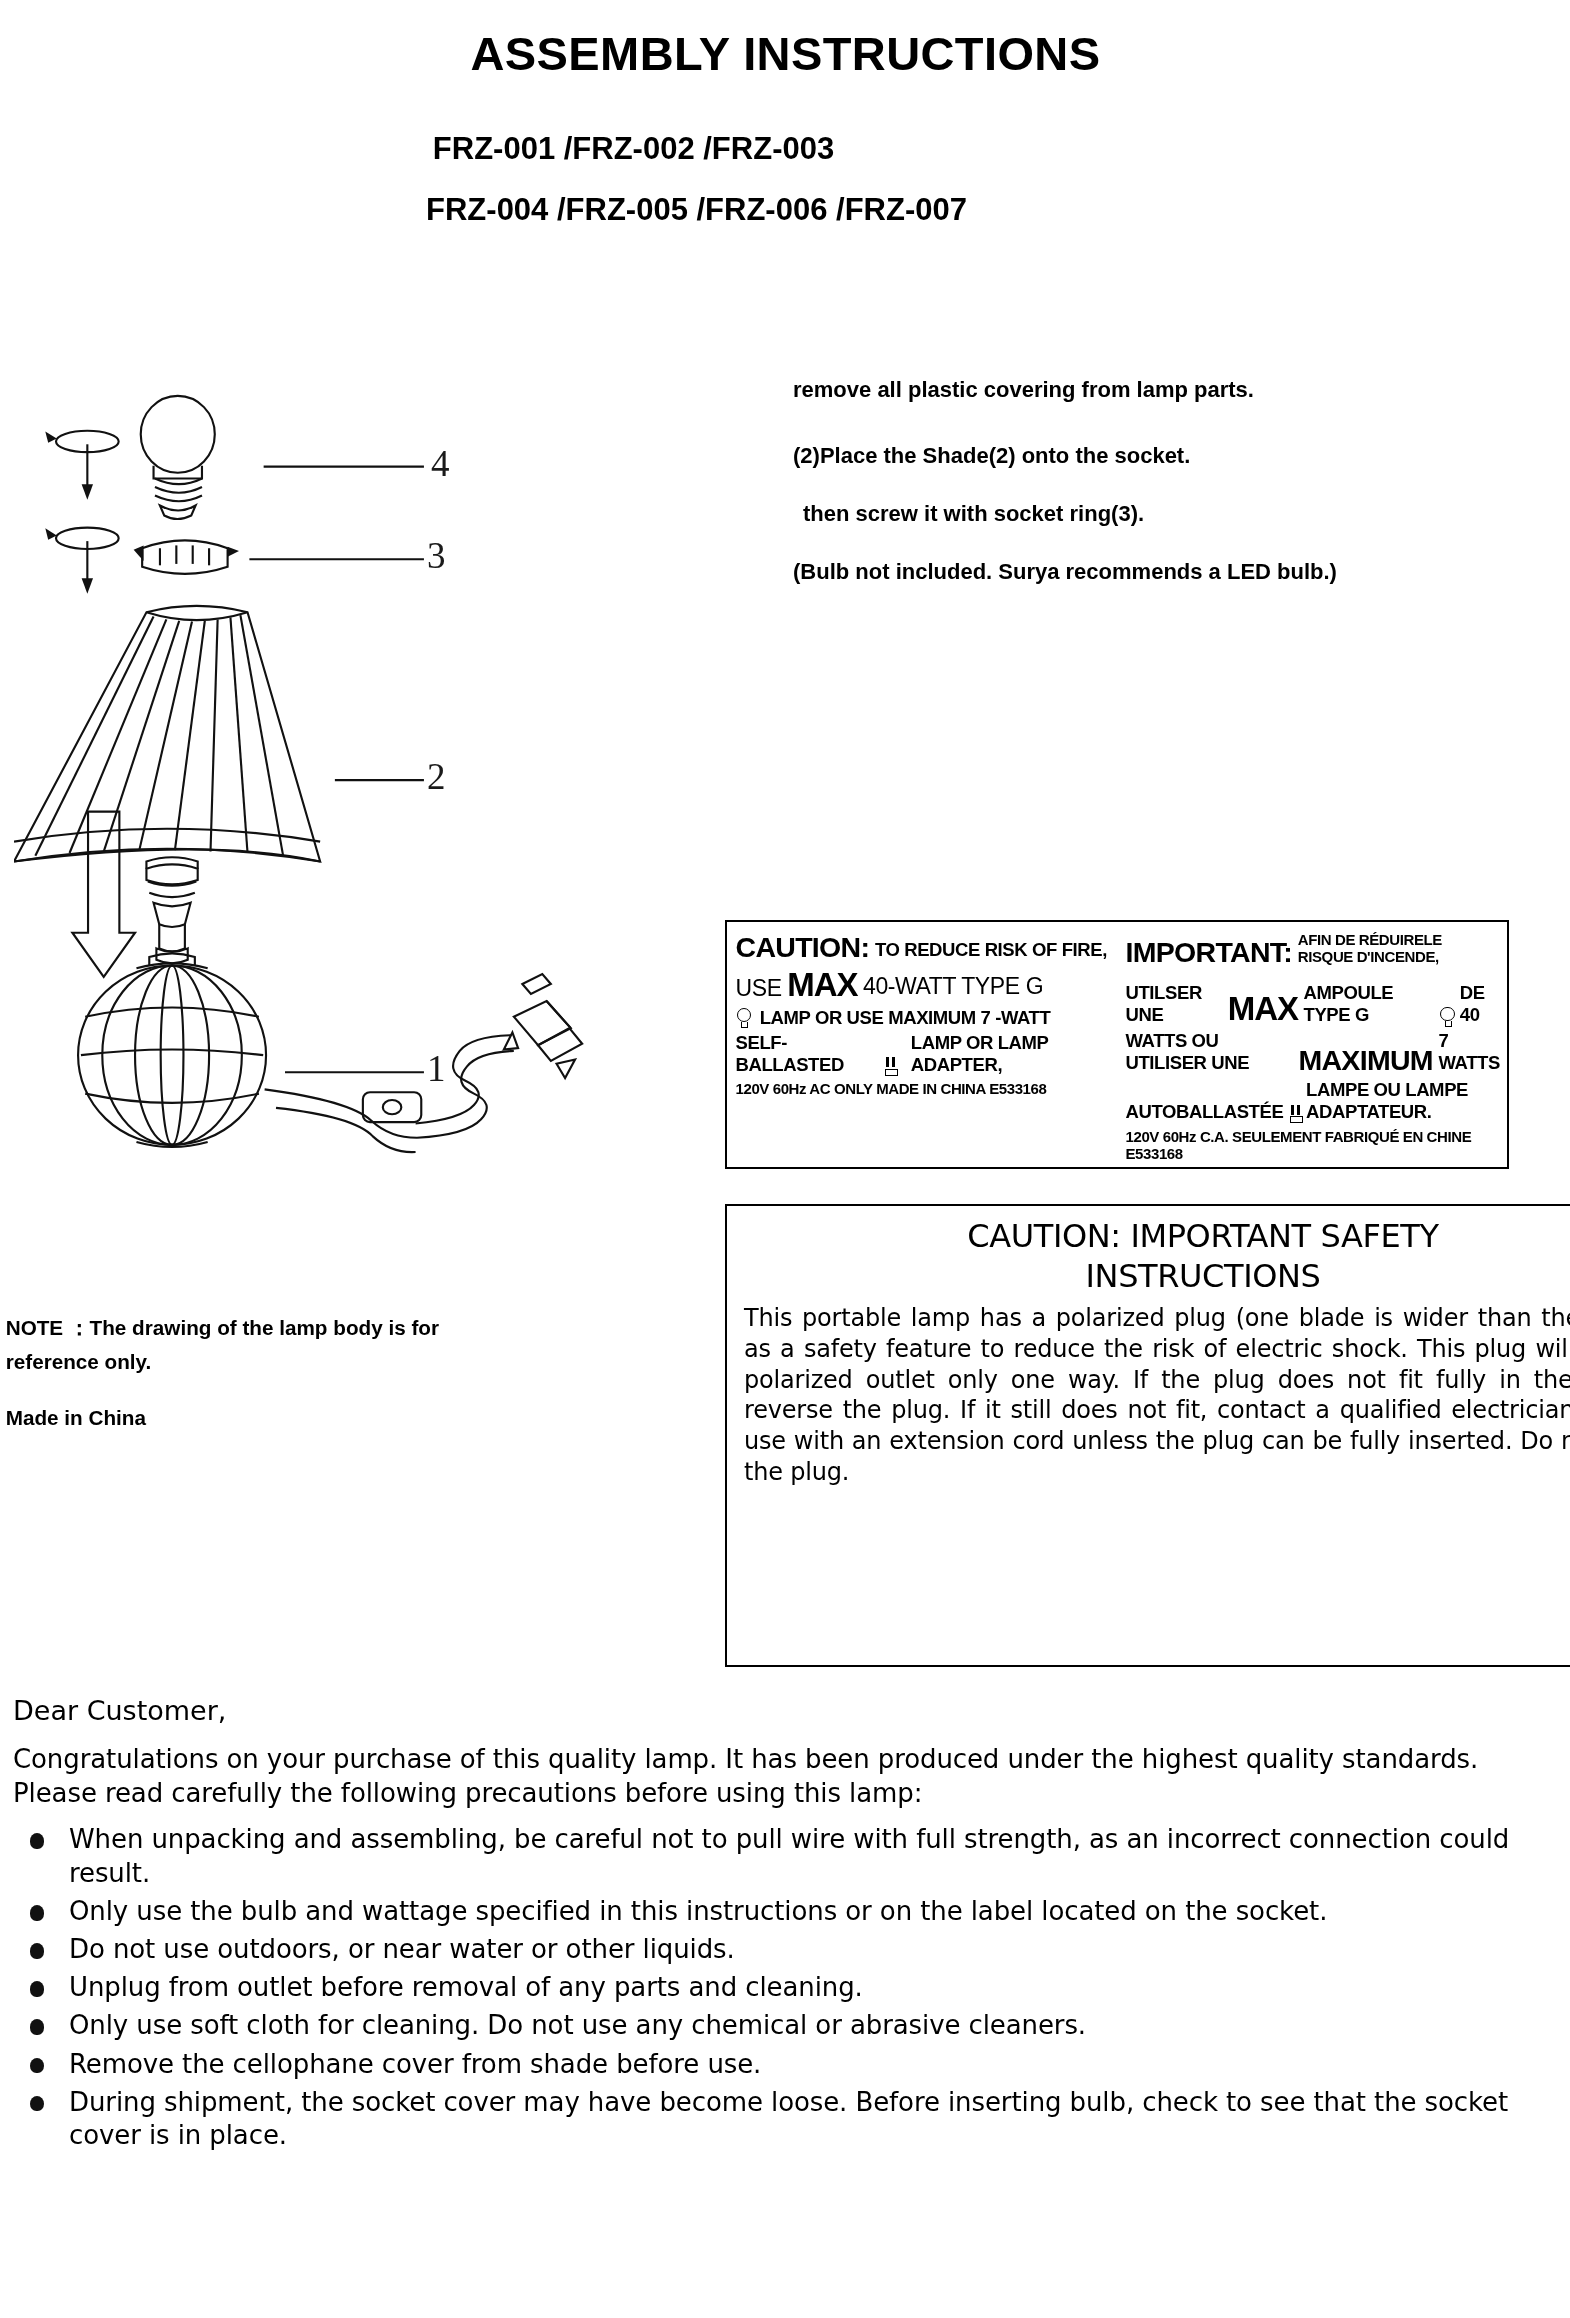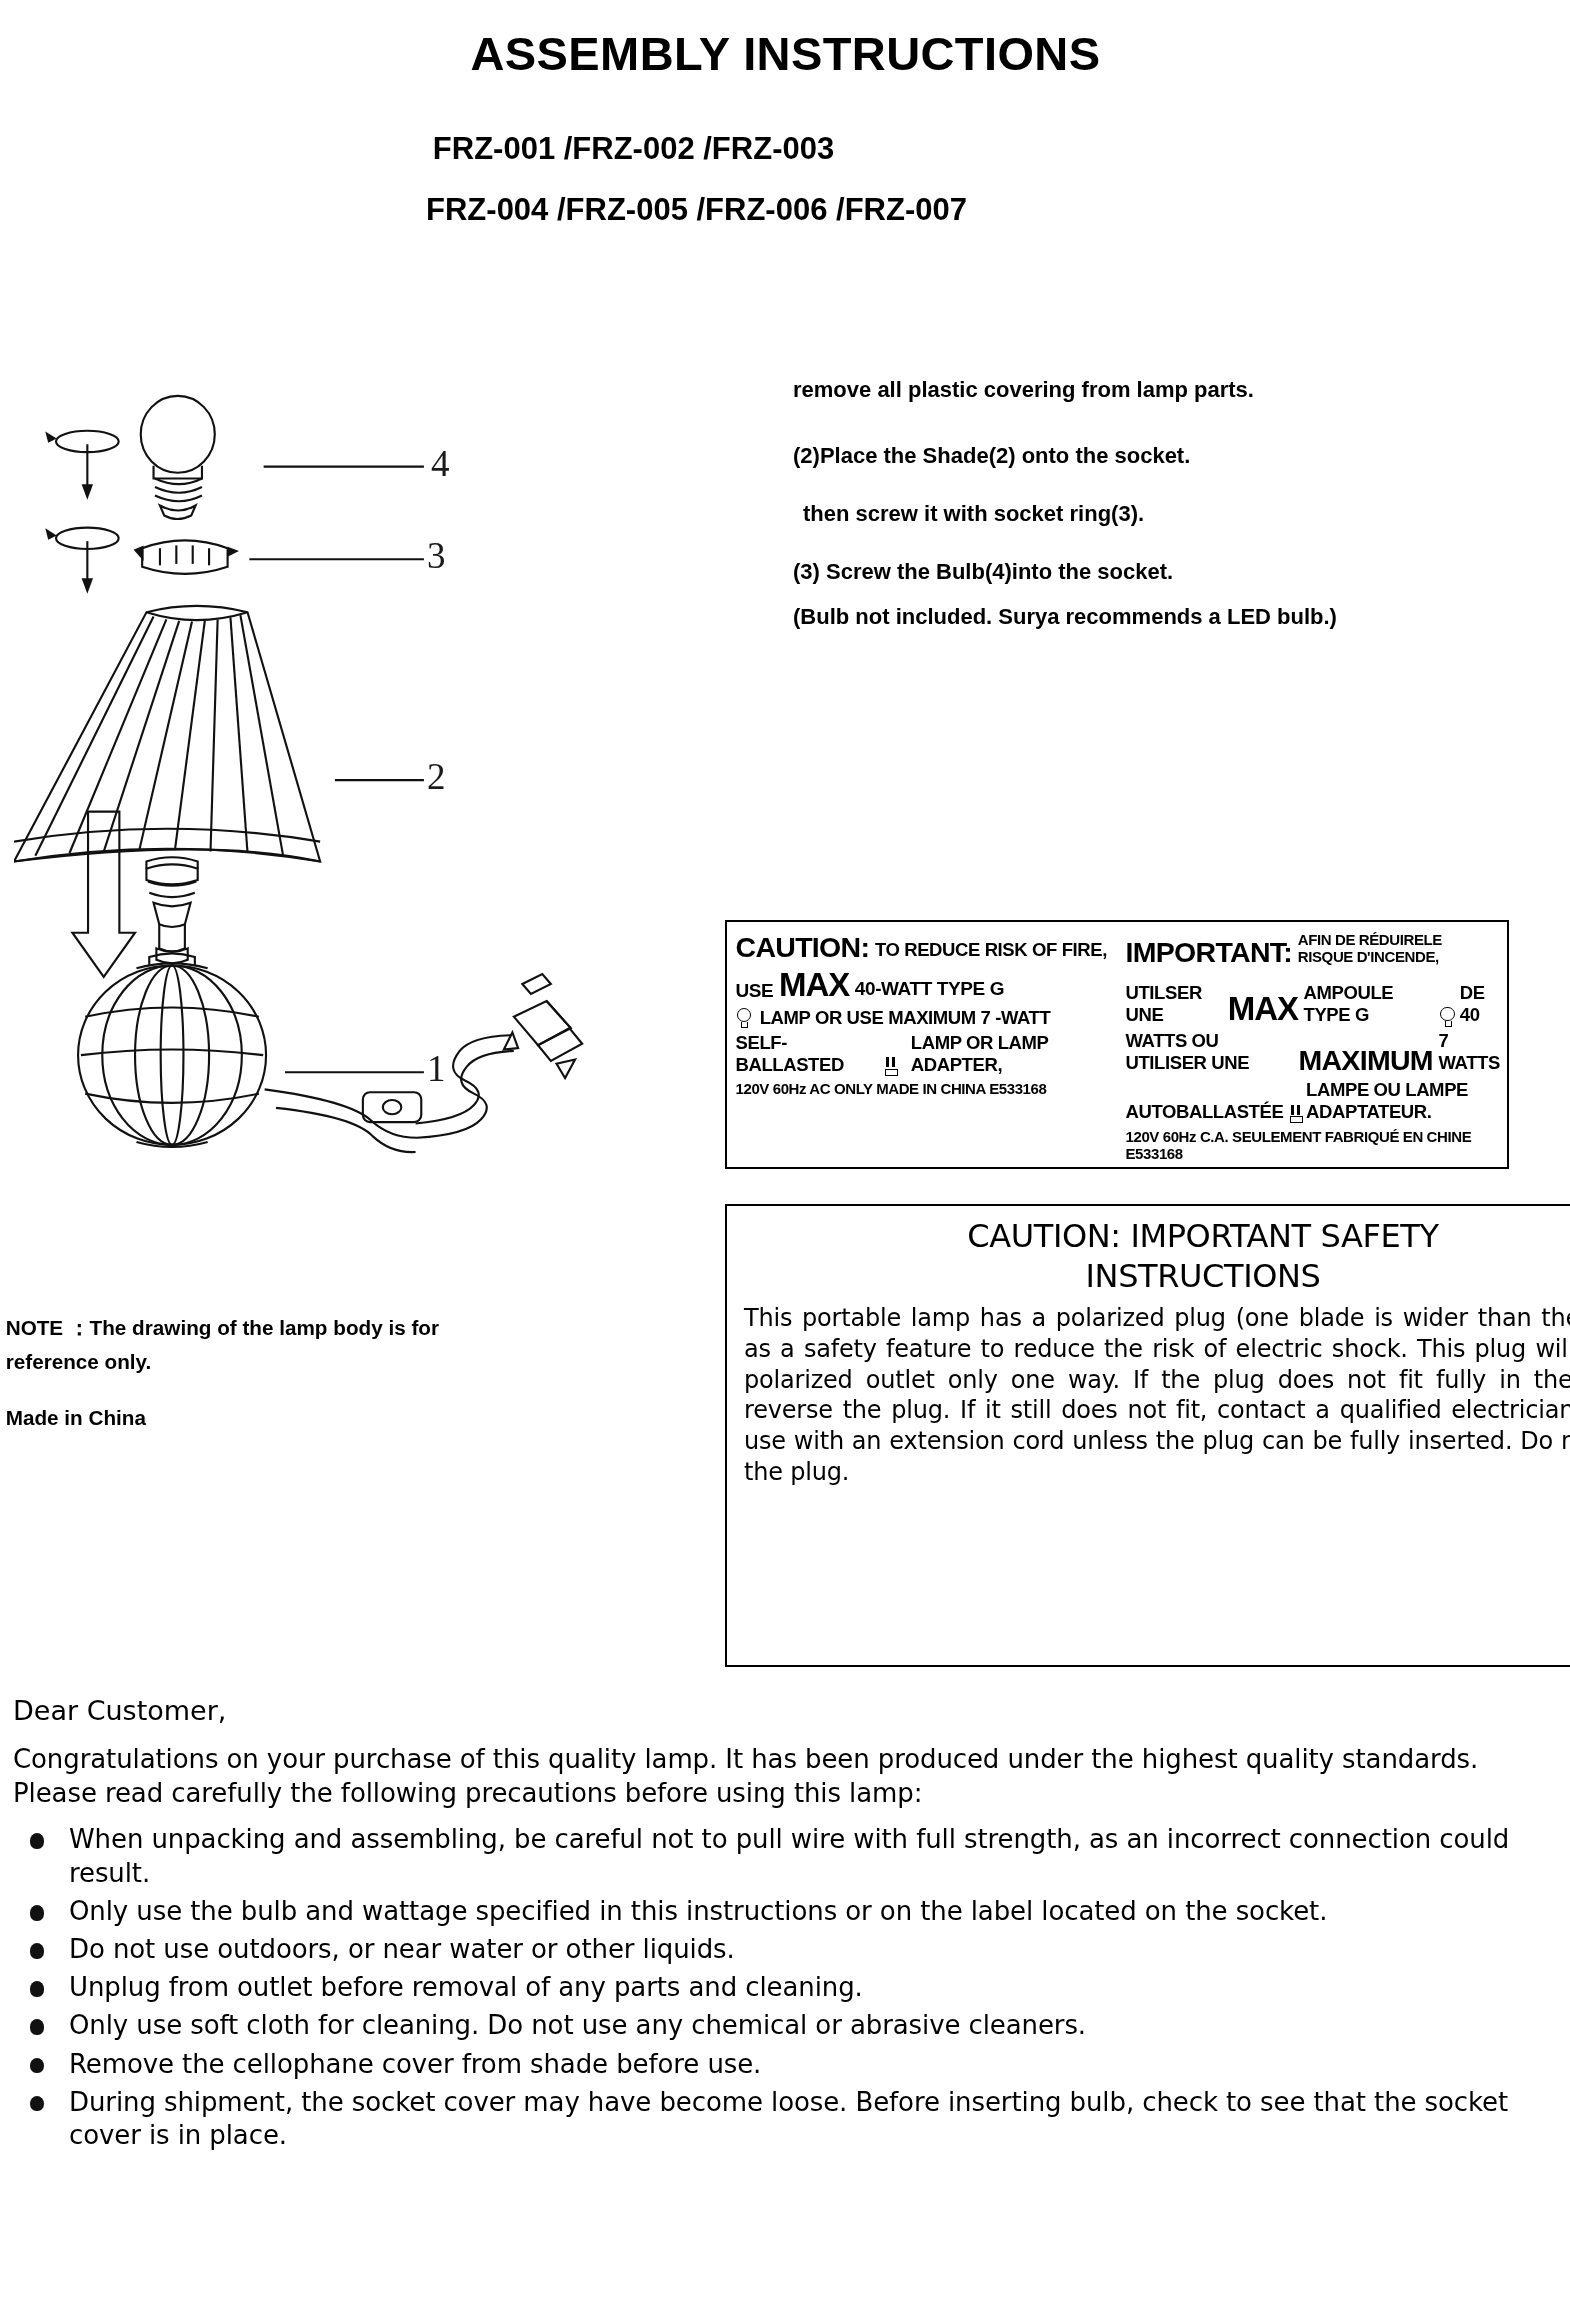--- a/index.html
+++ b/index.html
@@ -130,22 +130,22 @@
     font-size: 28.5px;
     font-weight: bold;
     letter-spacing: -0.7px;
   }
   .lbl-xl {
     font-size: 33px;
     font-weight: bold;
     letter-spacing: -1.1px;
   }
   .lbl-med {
-    font-size: 19px;
-    font-weight: bold;
+    font-size: 23px;
+    font-weight: normal;
     letter-spacing: -0.4px;
   }
   .lbl-sm {
     font-size: 18.5px;
     font-weight: bold;
     letter-spacing: -0.4px;
   }
   .lbl-xs {
     font-size: 15px;
     font-weight: bold;
@@ -394,21 +394,20 @@
 
   <div class="note-block">
     <span>NOTE ：The drawing of the lamp body is for reference only.</span>
     <span class="made">Made in China</span>
   </div>
 
   <div class="steps">
     <p>remove all plastic covering from lamp parts.</p>
     <p class="tight">(2)Place the Shade(2) onto the socket.</p>
     <p class="tight indent"> then screw it with socket ring(3).</p>
-    <p style="margin-bottom:15.7px;">(3) Screw the Bulb(4)into the socket.</p>
     <p>(Bulb not included. Surya recommends a LED bulb.)</p>
   </div>
 
   <div class="label-box">
 
     <div class="label-col">
       <div class="row">
         <span class="lbl-big">CAUTION:</span>
         <span class="lbl-sm" style="padding-bottom:2.8px;">TO REDUCE RISK OF FIRE,</span>
       </div>

